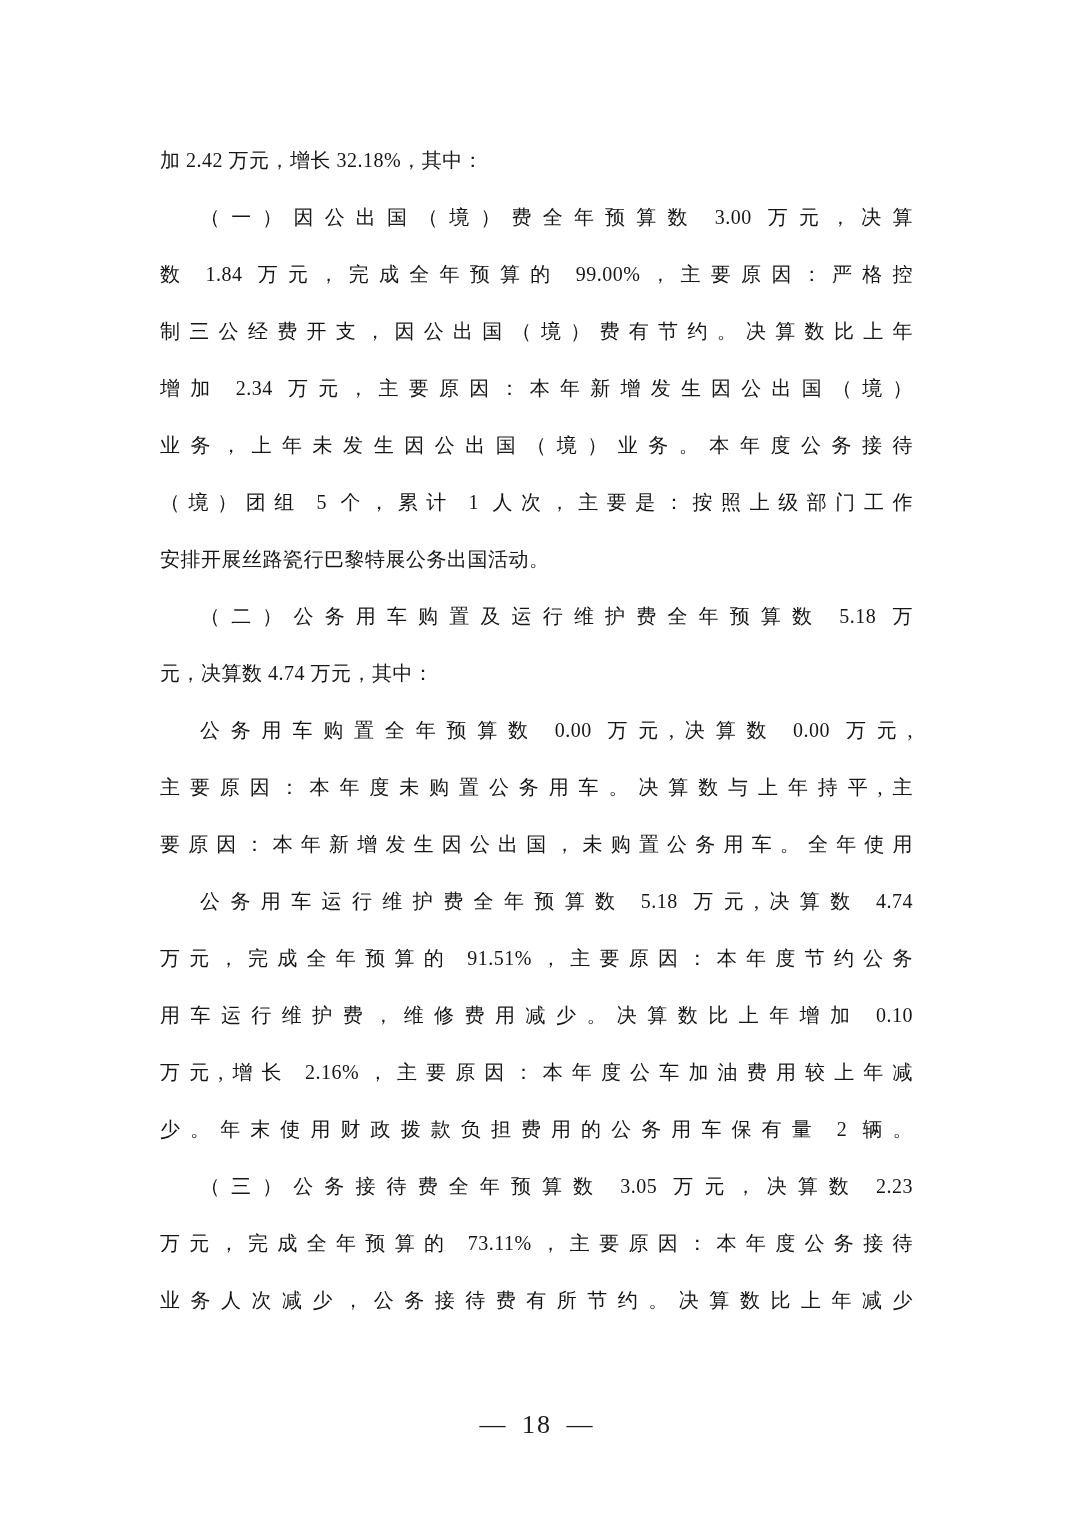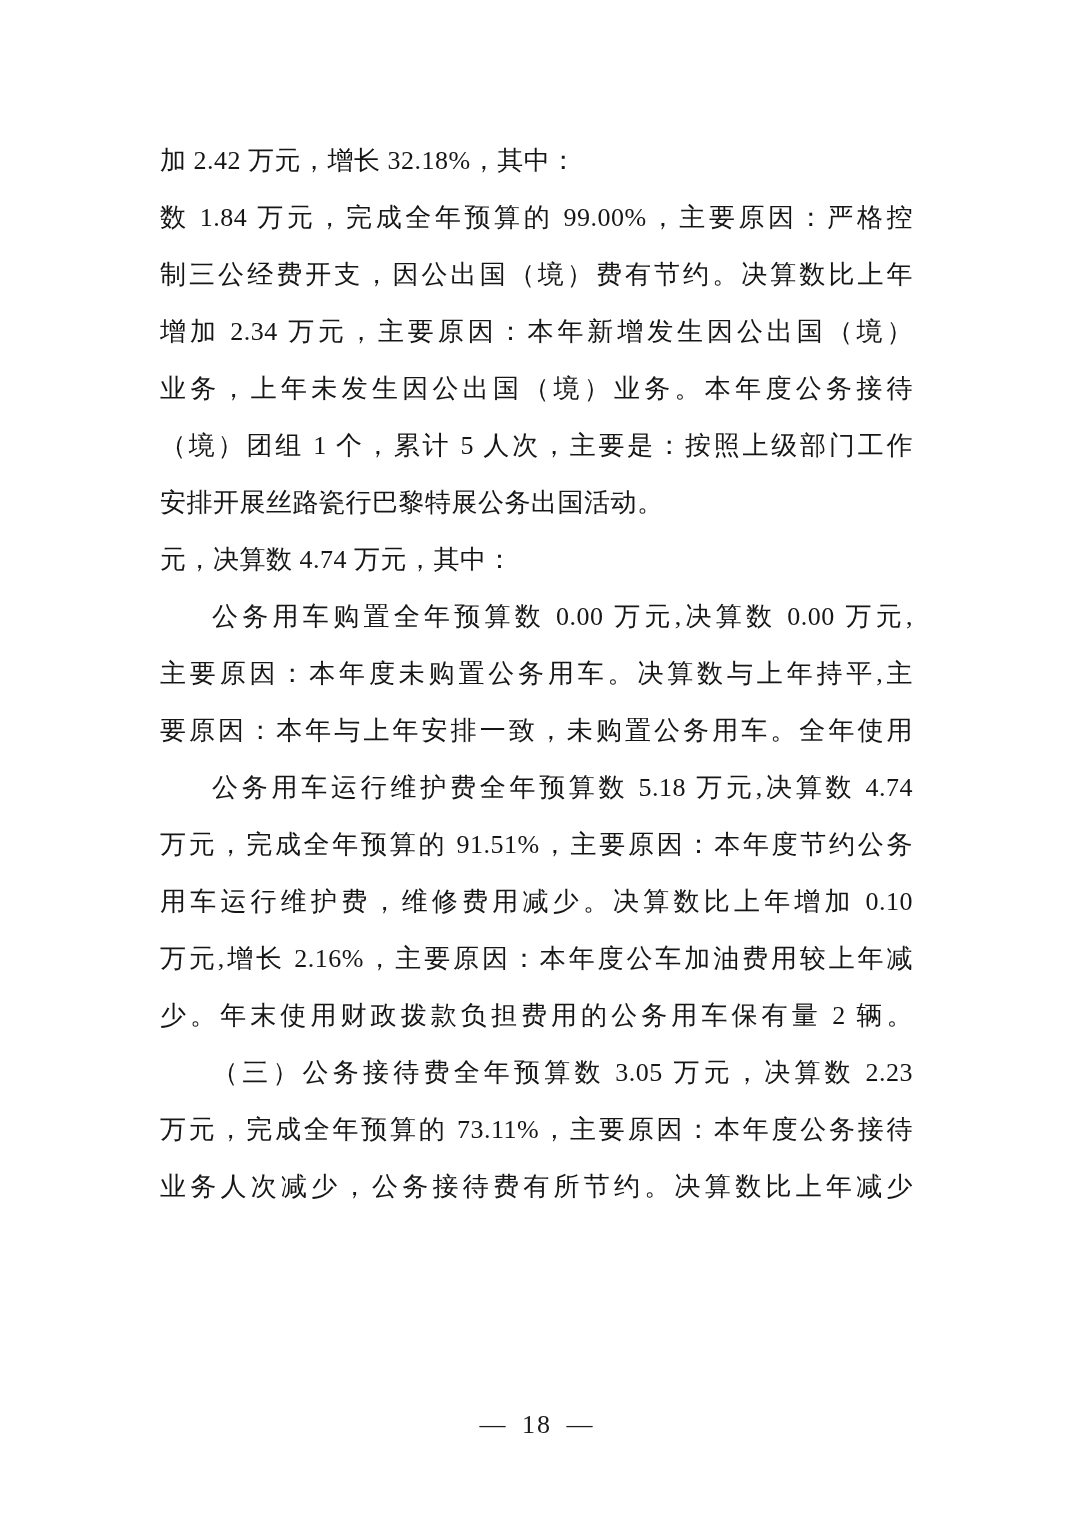--- a/index.html
+++ b/index.html
@@ -20,21 +20,21 @@
     inset: 0;
     background: #ffffff;
   }
   .text-block {
     position: absolute;
     left: 160px;
     top: 132px;
     width: 753px;
   }
   .line {
-    font-size: 26px;
+    font-size: 20px;
     line-height: 57px;
     height: 57px;
     overflow: hidden;
     text-align: justify;
     text-align-last: justify;
     text-justify: inter-character;
     letter-spacing: 0.5px;
   }
   .line.no-fill {
     text-align: left;
@@ -58,30 +58,32 @@
     word-spacing: 6px;
   }
 </style>
 </head>
 <body>
 
 <div class="page">
 
   <div class="text-block">
       <div class="line no-fill">加 2.42 万元，增长 32.18%，其中：</div>
+      <div class="line indent">（一）因公出国（境）费全年预算数 3.00 万元，决算</div>
       <div class="line">数 1.84 万元，完成全年预算的 99.00%，主要原因：严格控</div>
       <div class="line">制三公经费开支，因公出国（境）费有节约。决算数比上年</div>
       <div class="line">增加 2.34 万元，主要原因：本年新增发生因公出国（境）</div>
       <div class="line">业务，上年未发生因公出国（境）业务。本年度公务接待</div>
-      <div class="line">（境）团组 1 个，累计 5 人次，主要是：按照上级部门工作</div>
+      <div class="line">（境）团组 5 个，累计 1 人次，主要是：按照上级部门工作</div>
       <div class="line no-fill">安排开展丝路瓷行巴黎特展公务出国活动。</div>
+      <div class="line indent">（二）公务用车购置及运行维护费全年预算数 5.18 万</div>
       <div class="line no-fill">元，决算数 4.74 万元，其中：</div>
       <div class="line indent">公务用车购置全年预算数 0.00 万元,决算数 0.00 万元,</div>
       <div class="line">主要原因：本年度未购置公务用车。决算数与上年持平,主</div>
-      <div class="line">要原因：本年与上年安排一致，未购置公务用车。全年使用</div>
+      <div class="line">要原因：本年新增发生因公出国，未购置公务用车。全年使用</div>
       <div class="line indent">公务用车运行维护费全年预算数 5.18 万元,决算数 4.74</div>
       <div class="line">万元，完成全年预算的 91.51%，主要原因：本年度节约公务</div>
       <div class="line">用车运行维护费，维修费用减少。决算数比上年增加 0.10</div>
       <div class="line">万元,增长 2.16%，主要原因：本年度公车加油费用较上年减</div>
       <div class="line">少。年末使用财政拨款负担费用的公务用车保有量 2 辆。</div>
       <div class="line indent">（三）公务接待费全年预算数 3.05 万元，决算数 2.23</div>
       <div class="line">万元，完成全年预算的 73.11%，主要原因：本年度公务接待</div>
       <div class="line">业务人次减少，公务接待费有所节约。决算数比上年减少</div>
     </div>
 

